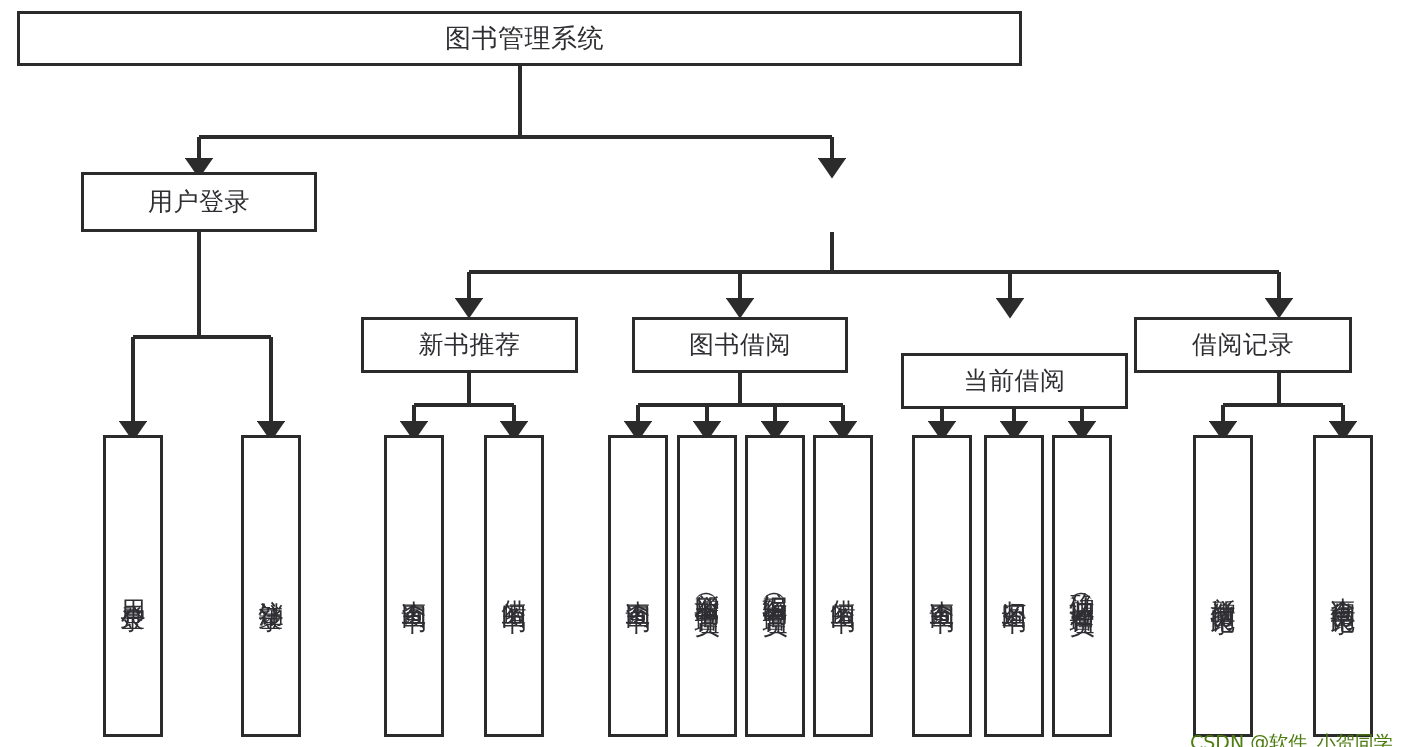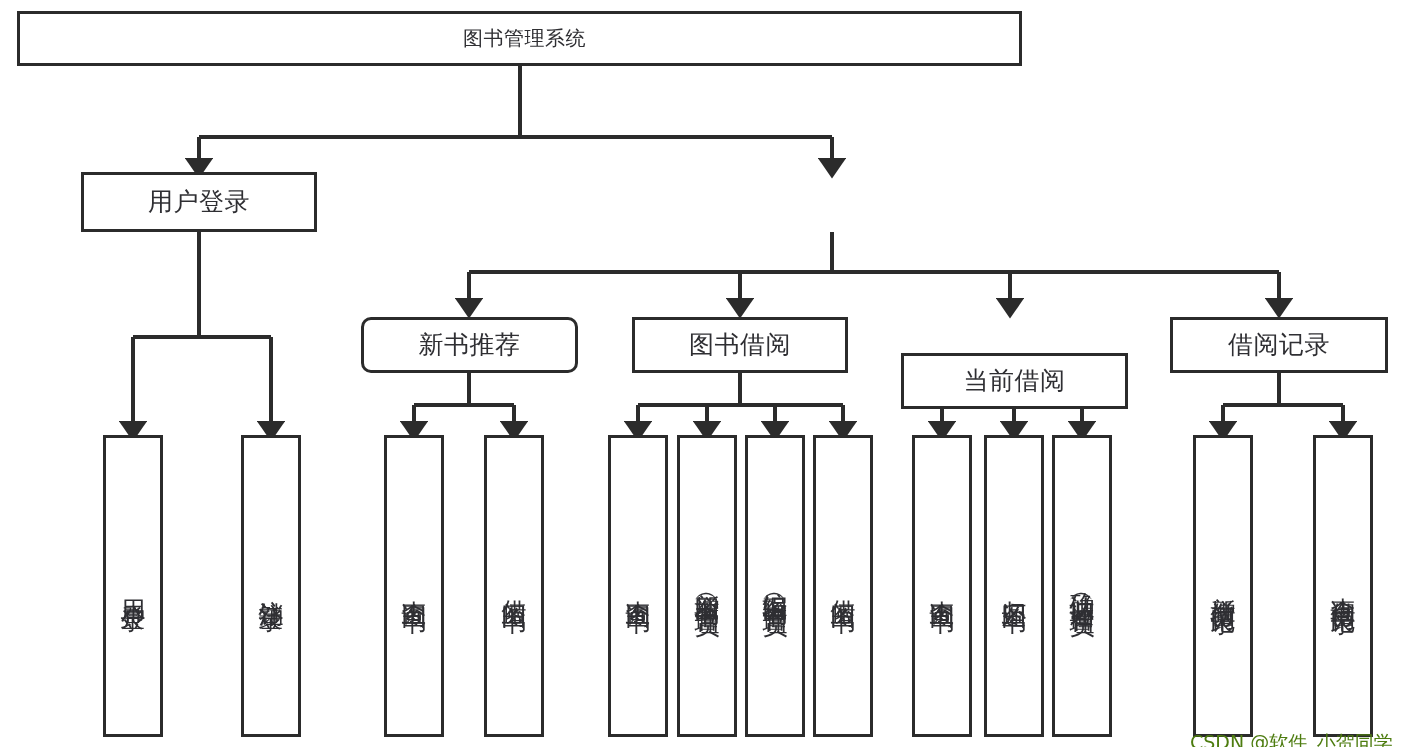--- a/index.html
+++ b/index.html
@@ -39,21 +39,21 @@
     color: #2f2f33;
     letter-spacing: 0.5px;
     line-height: 1.12;
     text-align: center;
     white-space: nowrap;
   }
   .node.horizontal .node-label {
     font-size: 25px;
   }
   .node.root .node-label {
-    font-size: 20px;
+    font-size: 26px;
     margin-left: 10px;
   }
   .node.vertical {
     align-items: center;
     justify-content: center;
   }
   .node.vertical .node-label {
     writing-mode: vertical-rl;
     text-orientation: upright;
     font-size: 25px;
@@ -128,30 +128,30 @@
   </svg>
 
   <div class="node root horizontal" style="left:17px; top:11px; width:1005px; height:55px;">
     <span class="node-label">图书管理系统</span>
   </div>
 
   <div class="node horizontal" style="left:81px; top:172px; width:236px; height:60px;">
     <span class="node-label">用户登录</span>
   </div>
 
-  <div class="node horizontal" style="left:361px; top:317px; width:217px; height:56px;border-radius:10px;">
+  <div class="node horizontal" style="left:361px; top:317px; width:217px; height:56px;">
     <span class="node-label">新书推荐</span>
   </div>
   <div class="node horizontal" style="left:632px; top:317px; width:216px; height:56px;justify-content:center;">
     <span class="node-label">图书借阅</span>
   </div>
   <div class="node horizontal" style="left:901px; top:317px; width:227px; height:56px;margin-top:36px;">
     <span class="node-label">当前借阅</span>
   </div>
-  <div class="node horizontal" style="left:1170px; top:317px; width:218px; height:56px;">
+  <div class="node horizontal" style="left:1134px; top:317px; width:218px; height:56px;">
     <span class="node-label">借阅记录</span>
   </div>
 
   <div class="node vertical" style="left:103px; top:435px; width:60px; height:302px;">
     <span class="node-label">用户登录</span>
   </div>
   <div class="node vertical" style="left:241px; top:435px; width:60px; height:302px;">
     <span class="node-label">注销登录</span>
   </div>
 

